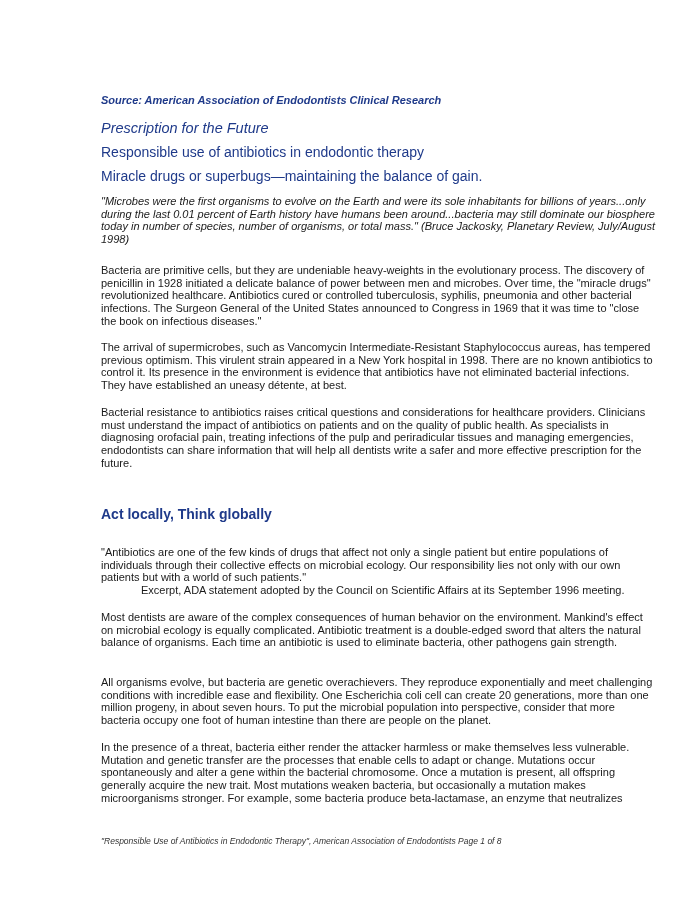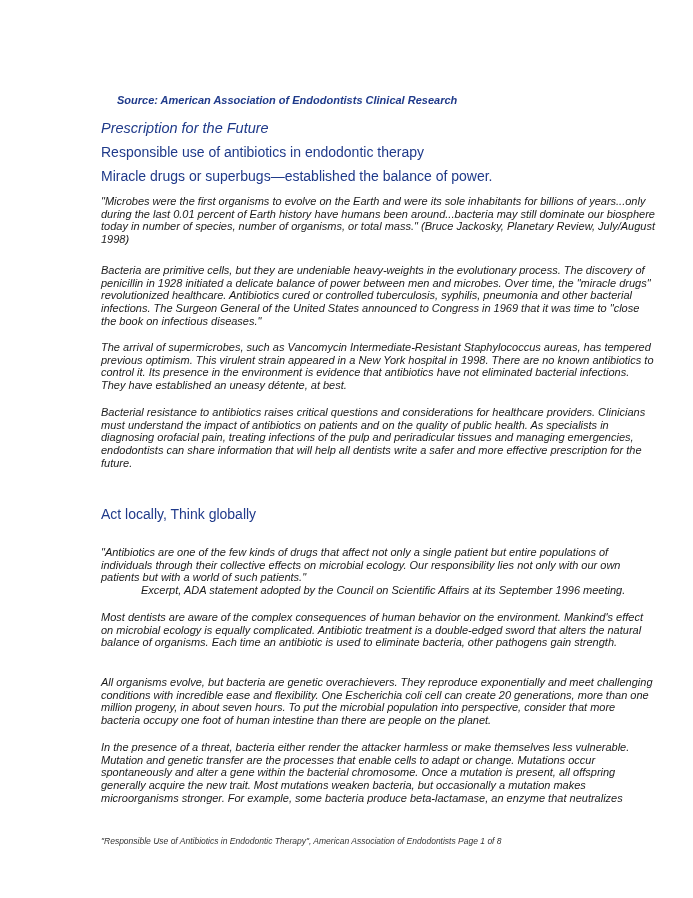--- a/index.html
+++ b/index.html
@@ -1,35 +1,35 @@
 <!DOCTYPE html>
 <html><head>
 <meta charset="utf-8">
 <style>
   html, body { margin: 0; padding: 0; background: #ffffff; }
   body { width: 693px; height: 898px; position: relative; overflow: hidden; font-family: "Liberation Sans", sans-serif; color: #1a1a1a; }
   .page { position: absolute; left: 101px; top: 0; width: 555px; }
-  .source { position: absolute; top: 94px; font-size: 11px; font-weight: bold; font-style: italic; color: #1f3a8a; white-space: nowrap; margin-left: 16px; }
+  .source { position: absolute; top: 94px; font-size: 11px; font-weight: bold; font-style: italic; color: #1f3a8a; white-space: nowrap; }
   .title { position: absolute; top: 120px; font-size: 14.5px; font-weight: normal; font-style: italic; color: #1f3a8a; white-space: nowrap; }
   .subtitle { position: absolute; font-size: 14px; color: #1f3a8a; white-space: nowrap; }
   .sub1 { top: 144px; }
   .sub2 { top: 168px; }
-  .section-heading { position: absolute; top: 506px; font-size: 14px; color: #1f3a8a; white-space: nowrap; }
-  .para { position: absolute; left: 0; width: 555px; font-size: 11px; line-height: 12.7px; color: #1a1a1a; font-style: italic; }
+  .section-heading { position: absolute; top: 506px; font-size: 14px; color: #1f3a8a; white-space: nowrap; font-weight: bold; }
+  .para { position: absolute; left: 0; width: 555px; font-size: 11px; line-height: 12.7px; color: #1a1a1a; }
   .italic { font-style: italic; }
   .footer { position: absolute; top: 836px; left: 101px; font-size: 8.5px; font-style: italic; color: #333333; white-space: nowrap; }
 </style>
 </head>
 <body>
 
 <div class="page">
   <div class="source">Source: American Association of Endodontists Clinical Research</div>
   <div class="title">Prescription for the Future</div>
   <div class="subtitle sub1">Responsible use of antibiotics in endodontic therapy</div>
-  <div class="subtitle sub2">Miracle drugs or superbugs—established the balance of power.</div>
+  <div class="subtitle sub2">Miracle drugs or superbugs—maintaining the balance of gain.</div>
 
   <div class="para italic" style="top:195px;">"Microbes were the first organisms to evolve on the Earth and were its sole inhabitants for billions of years...only during the last 0.01 percent of Earth history have humans been around...bacteria may still dominate our biosphere today in number of species, number of organisms, or total mass." (Bruce Jackosky, Planetary Review, July/August 1998)</div>
 
   <div class="para" style="top:264px;">Bacteria are primitive cells, but they are undeniable heavy-weights in the evolutionary process. The discovery of penicillin in 1928 initiated a delicate balance of power between men and microbes. Over time, the "miracle drugs" revolutionized healthcare. Antibiotics cured or controlled tuberculosis, syphilis, pneumonia and other bacterial infections. The Surgeon General of the United States announced to Congress in 1969 that it was time to "close the book on infectious diseases."</div>
   <div class="para" style="top:341px;">The arrival of supermicrobes, such as Vancomycin Intermediate-Resistant Staphylococcus aureas, has tempered previous optimism. This virulent strain appeared in a New York hospital in 1998. There are no known antibiotics to control it. Its presence in the environment is evidence that antibiotics have not eliminated bacterial infections. They have established an uneasy détente, at best.</div>
   <div class="para" style="top:406px;">Bacterial resistance to antibiotics raises critical questions and considerations for healthcare providers. Clinicians must understand the impact of antibiotics on patients and on the quality of public health. As specialists in diagnosing orofacial pain, treating infections of the pulp and periradicular tissues and managing emergencies, endodontists can share information that will help all dentists write a safer and more effective prescription for the future.</div>
 
   <div class="section-heading">Act locally, Think globally</div>
 
   <div class="para" style="top:546px;">"Antibiotics are one of the few kinds of drugs that affect not only a single patient but entire populations of individuals through their collective effects on microbial ecology. Our responsibility lies not only with our own patients but with a world of such patients."</div>

